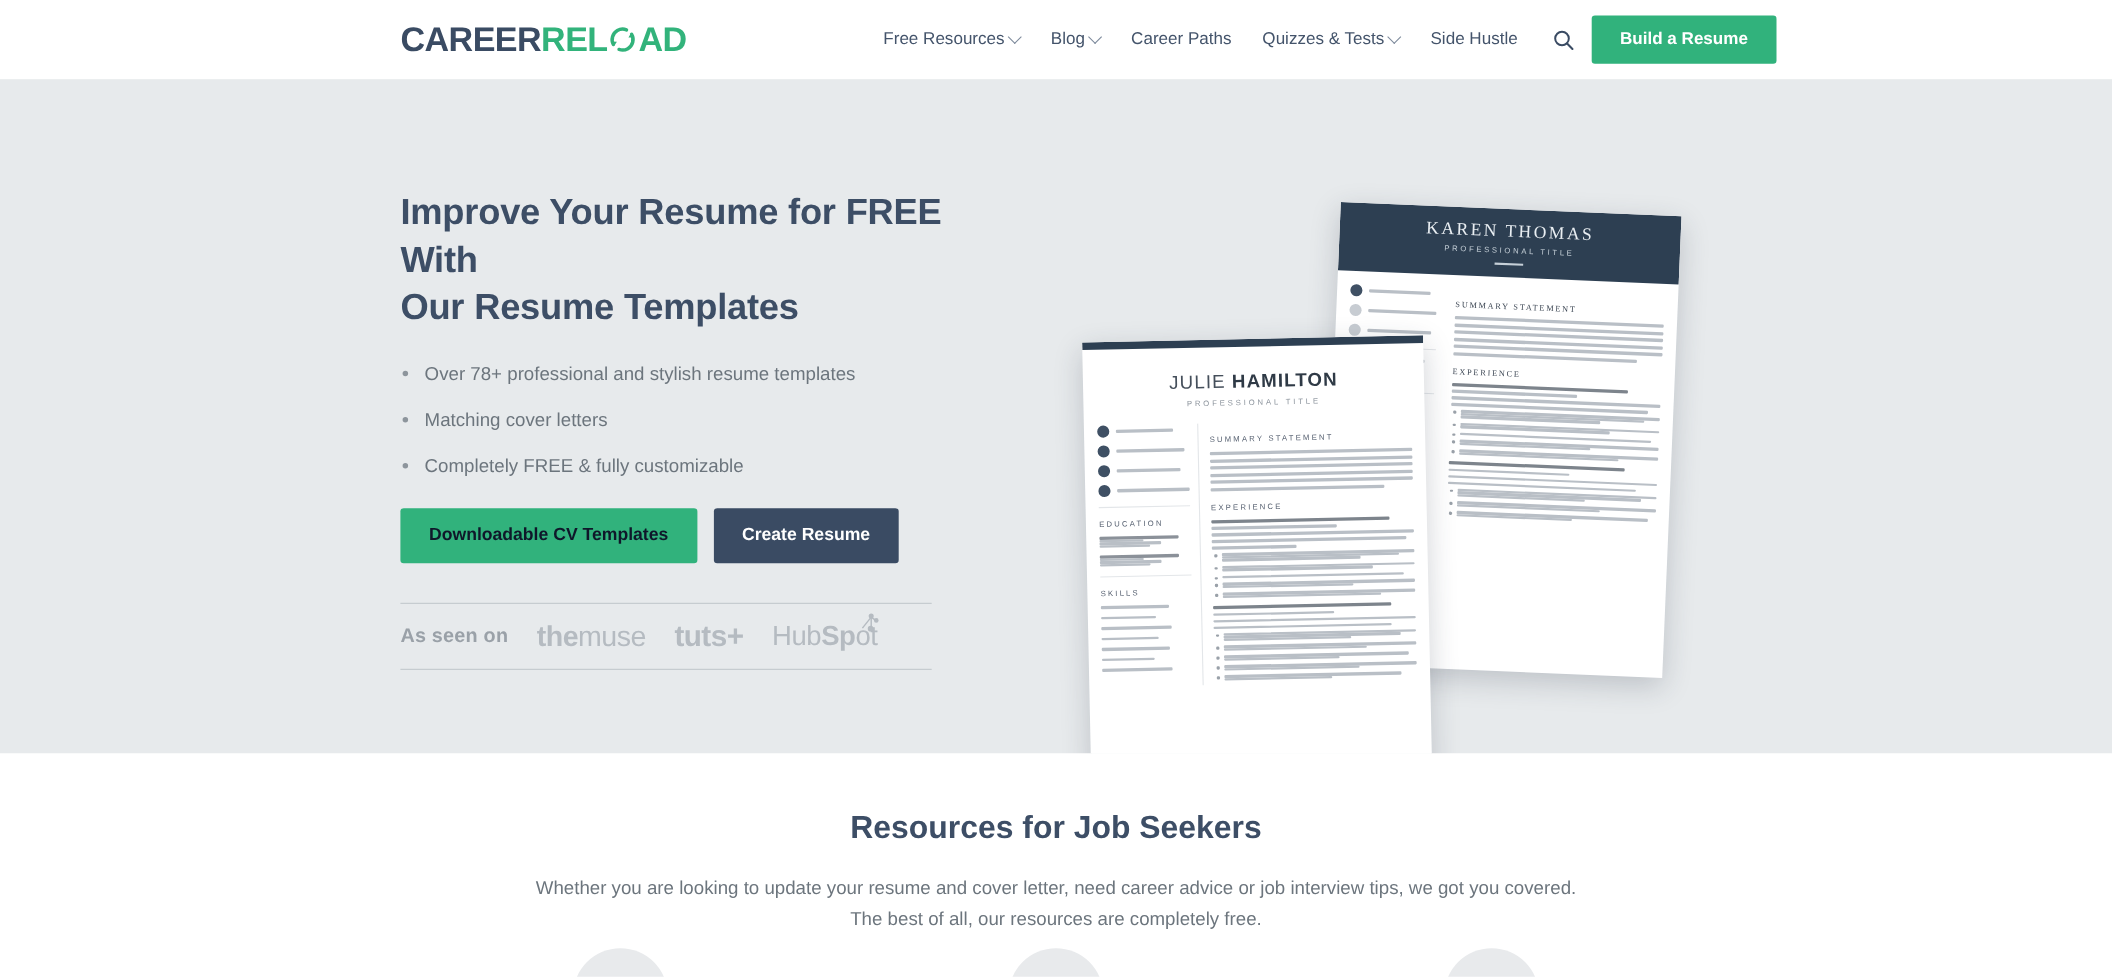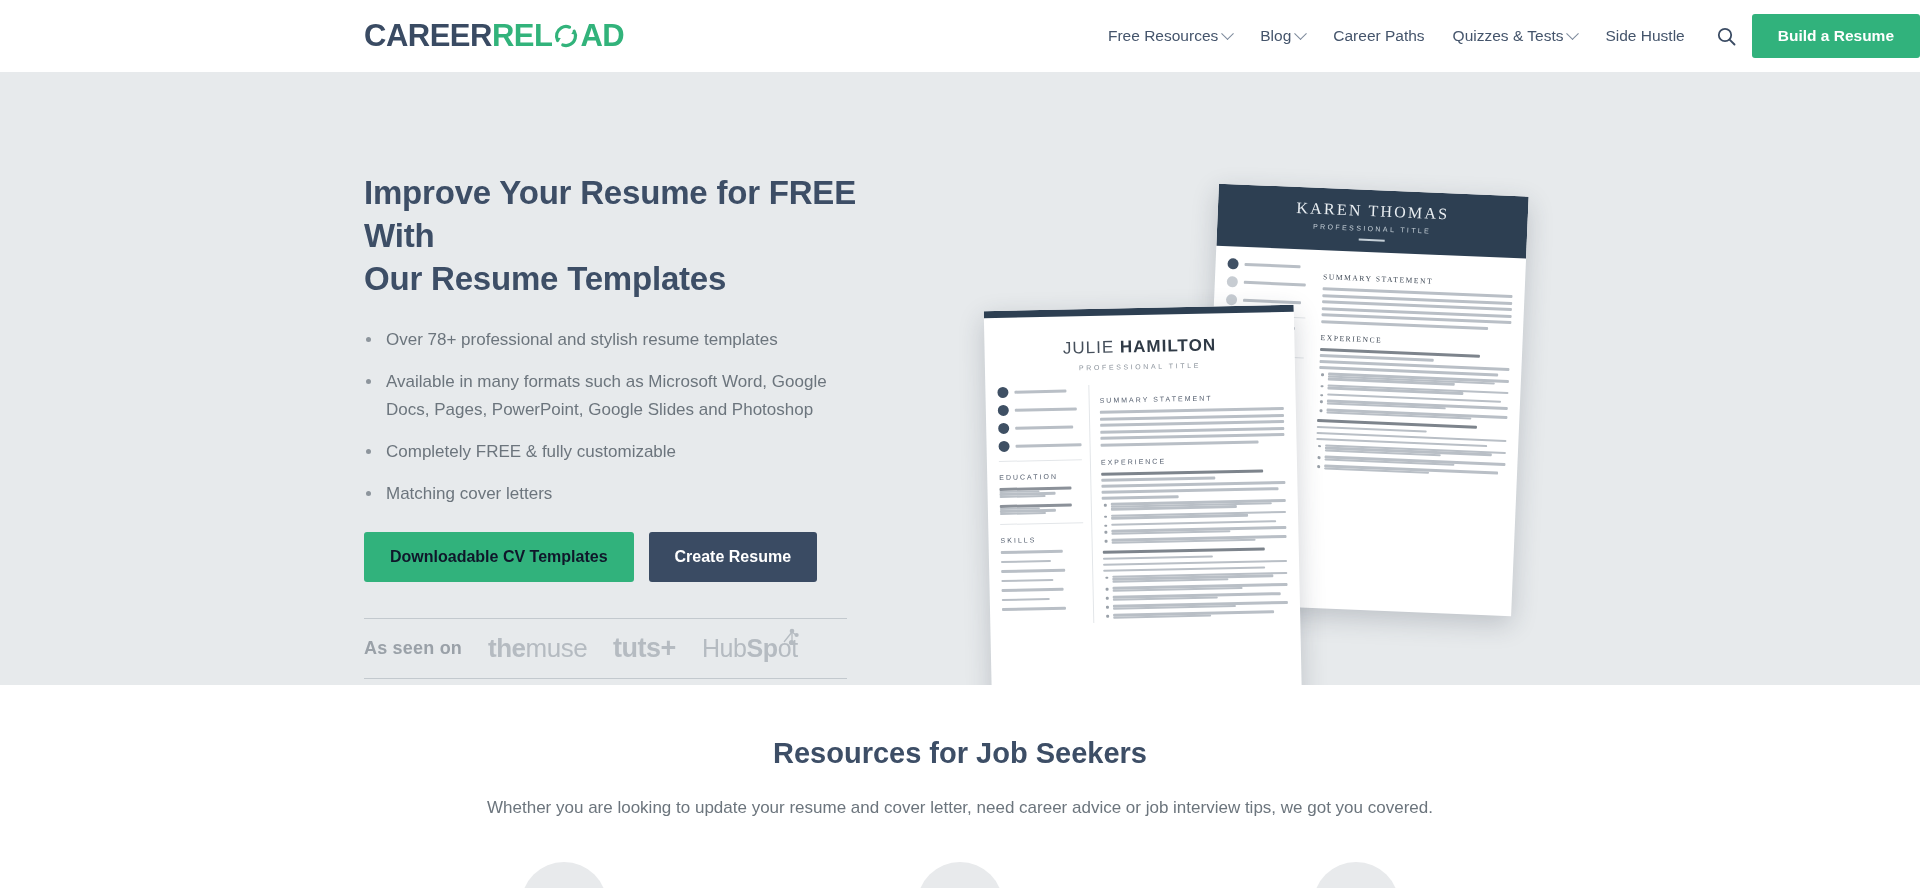--- a/index.html
+++ b/index.html
@@ -17,20 +17,21 @@
     display: flex;
     align-items: center;
     padding: 0 0 0 0;
     position: relative;
   }
   .header-inner {
     width: 1920px;
     display: flex;
     align-items: center;
     padding-left: 364px;
+    padding-right: 305px;
   }
   .logo {
     font-size: 31px;
     font-weight: 700;
     letter-spacing: -0.5px;
     display: flex;
     align-items: center;
     white-space: nowrap;
     cursor: pointer;
   }
@@ -354,23 +355,22 @@
 <div class="hero">
 
   <div class="hero-left">
     <h1 class="hero-title">
       <span>Improve Your Resume for FREE With</span><br>
       <span>Our Resume Templates</span>
     </h1>
 
     <ul class="hero-list">
       <li>Over 78+ professional and stylish resume templates</li>
-      <li>Available in many formats such as Microsoft Word, Google Docs, Pages, PowerPoint, Google Slides and Photoshop</li>
+      <li>Matching cover letters</li>
       <li>Completely FREE &amp; fully customizable</li>
-      <li>Matching cover letters</li>
     </ul>
 
     <div class="hero-buttons">
       <button class="btn-primary">Downloadable CV Templates</button>
       <button class="btn-secondary">Create Resume</button>
     </div>
 
     <div class="seen-on">
       <span class="seen-label">As seen on</span>
       <span class="brand brand-muse">
@@ -630,19 +630,20 @@
       </div>
     </div>
 
   </div>
 </div>
 
 <div class="resources">
   <h2 class="res-title">Resources for Job Seekers</h2>
   <div class="res-sub">
     <span>Whether you are looking to update your resume and cover letter, need career advice or job interview tips, we got you covered.</span><br>
+    <span>The best of all, our resources are completely free.</span>
   </div>
   <div class="circles">
     <div class="circle"></div>
     <div class="circle"></div>
     <div class="circle"></div>
   </div>
 </div>
 
 </body></html>

